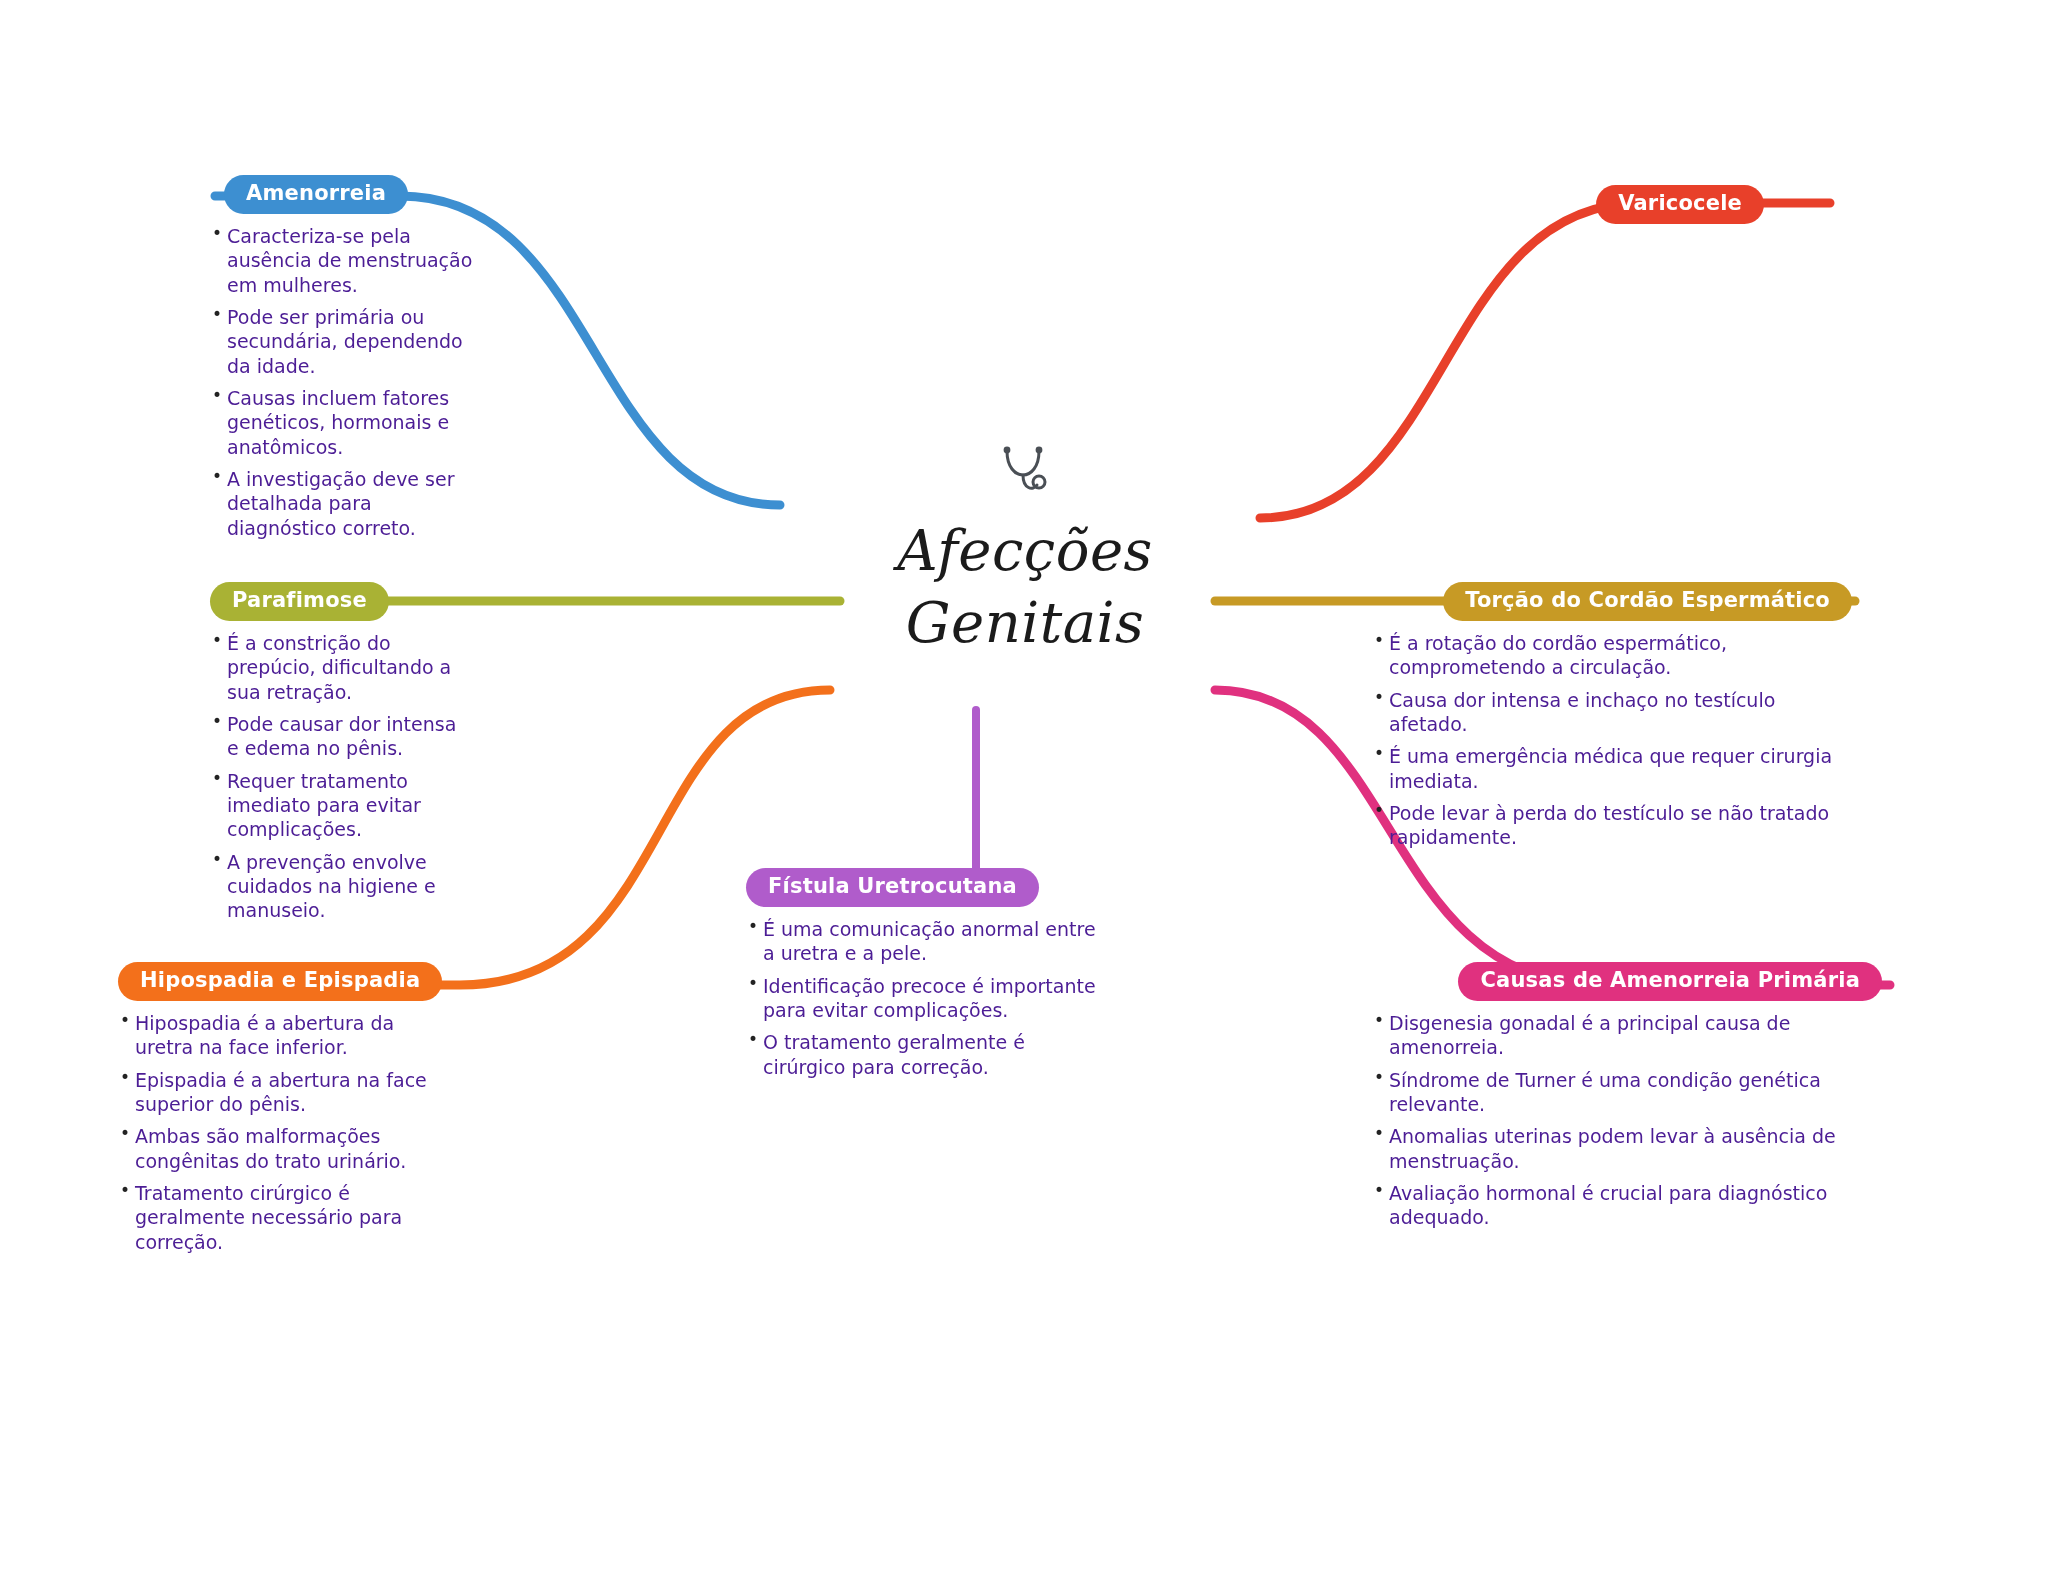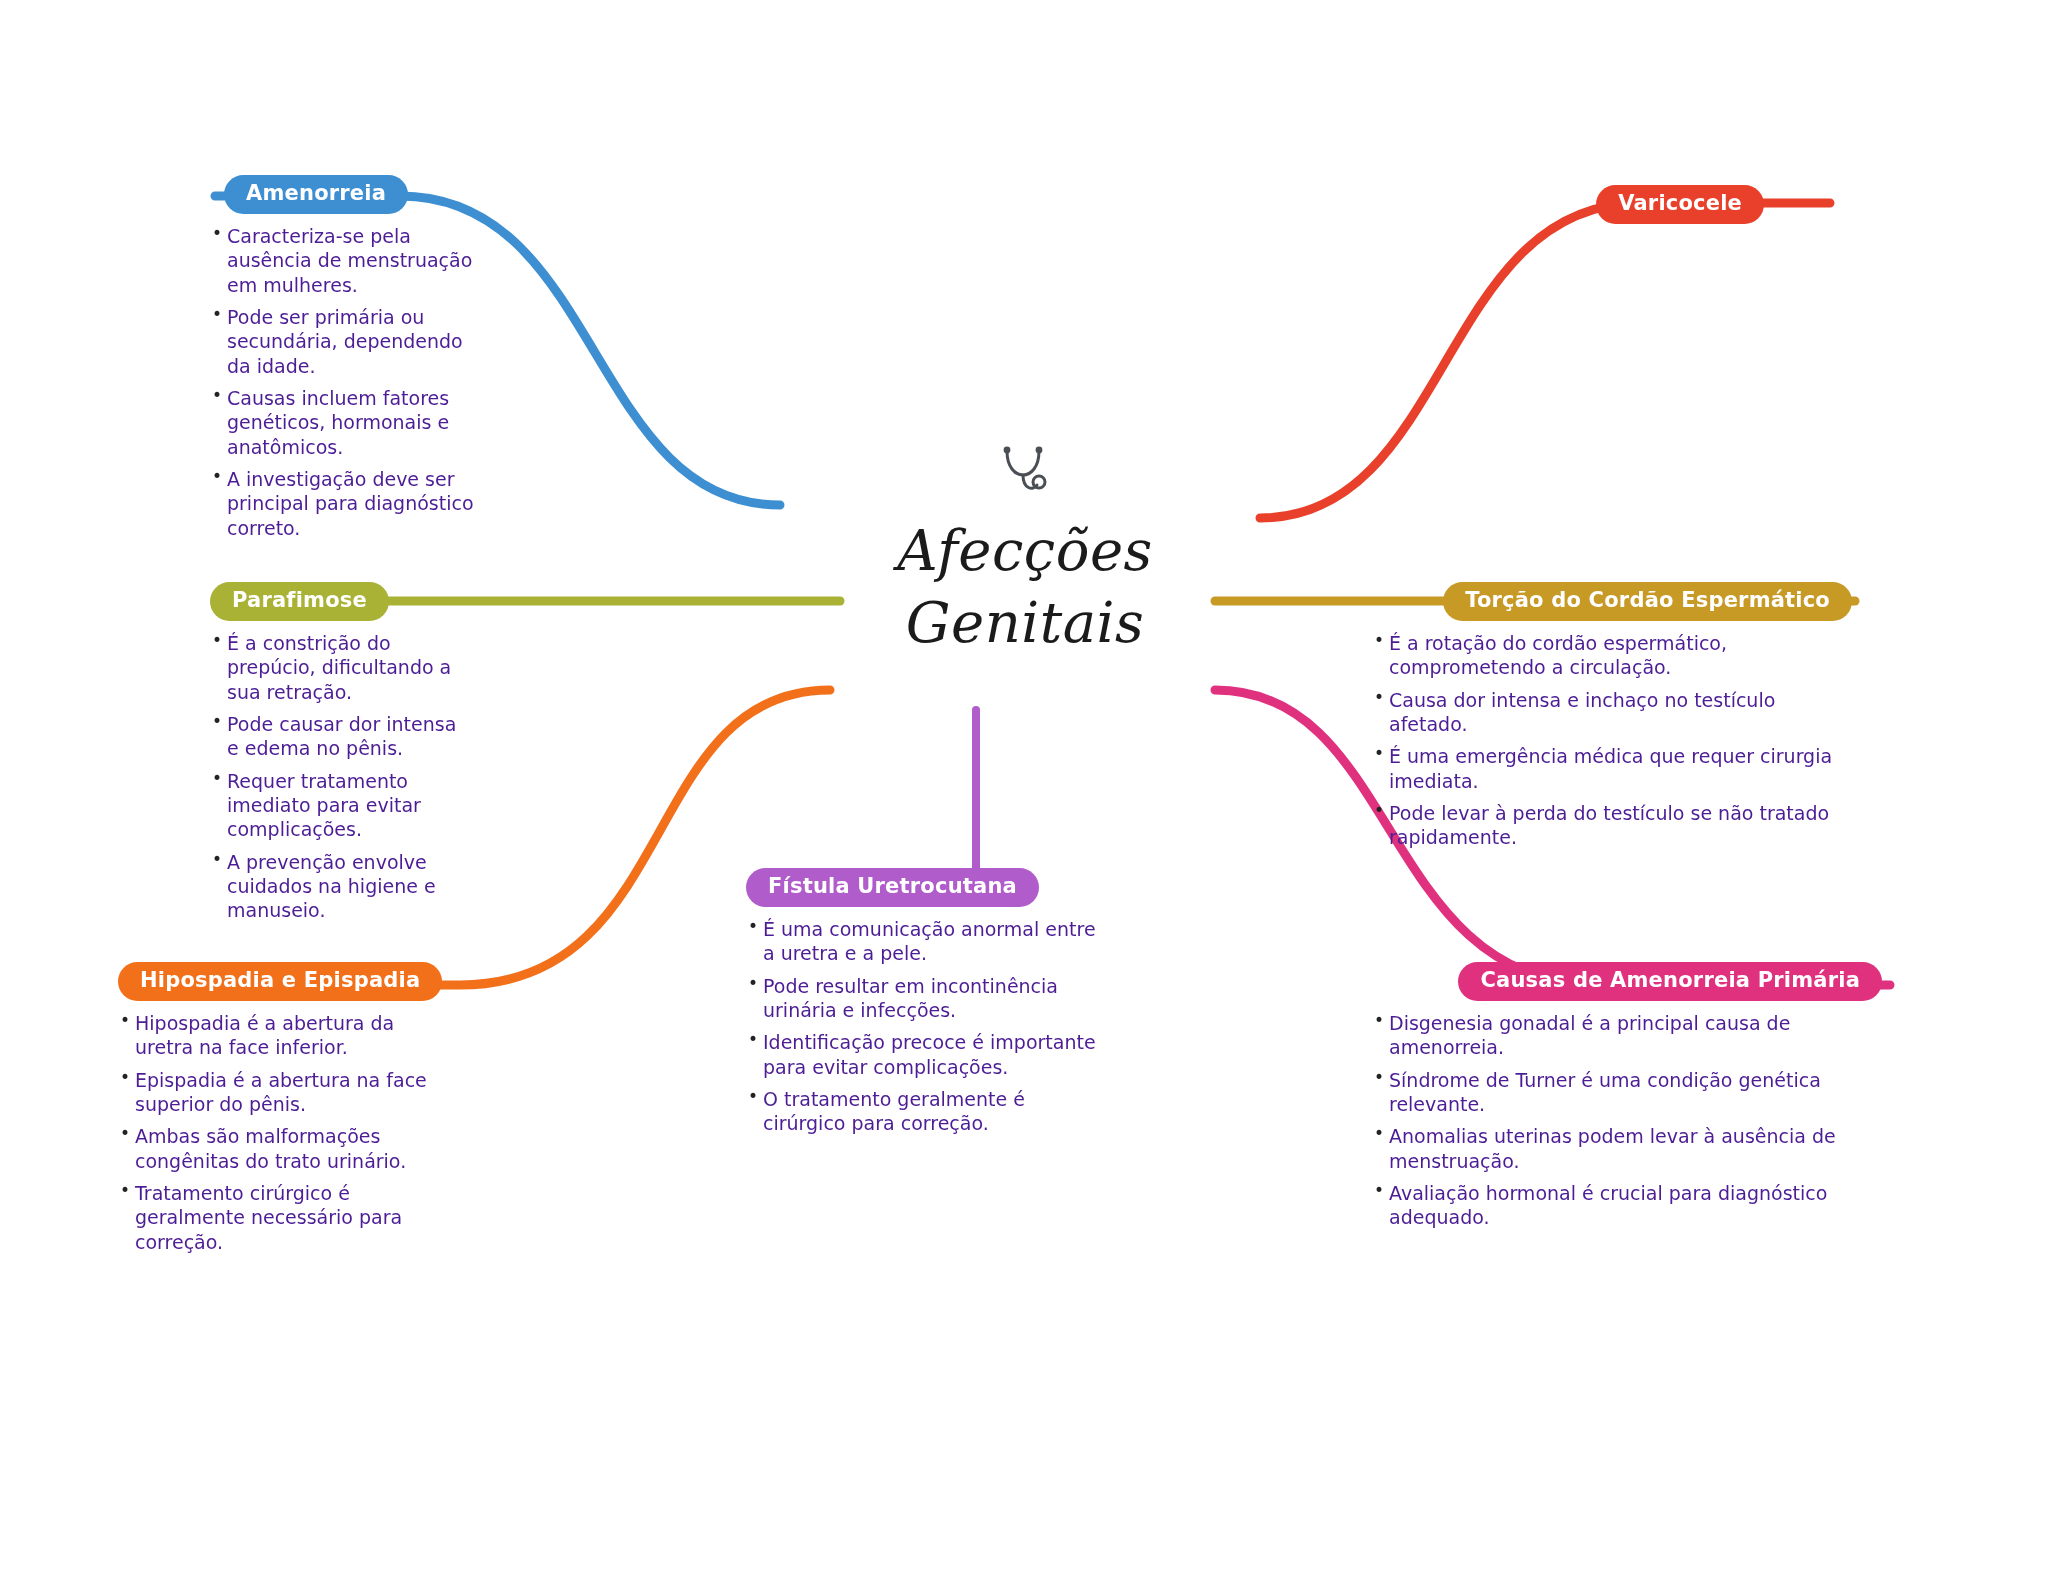--- a/index.html
+++ b/index.html
@@ -156,21 +156,21 @@
   </div>
 
   <div class="branch" id="b-amenorreia">
     <span class="pill-row">
       <span class="pill" style="background:#3d8fd1">Amenorreia</span>
     </span>
     <ul class="points">
       <li>Caracteriza-se pela ausência de menstruação em mulheres.</li>
       <li>Pode ser primária ou secundária, dependendo da idade.</li>
       <li>Causas incluem fatores genéticos, hormonais e anatômicos.</li>
-      <li>A investigação deve ser principal para diagnóstico correto.</li>
+      <li>A investigação deve ser detalhada para diagnóstico correto.</li>
     </ul>
   </div>
 
   <div class="branch" id="b-parafimose">
     <span class="pill-row">
       <span class="pill" style="background:#a9b234">Parafimose</span>
     </span>
     <ul class="points">
       <li>É a constrição do prepúcio, dificultando a sua retração.</li>
       <li>Pode causar dor intensa e edema no pênis.</li>
@@ -190,21 +190,20 @@
       <li>Tratamento cirúrgico é geralmente necessário para correção.</li>
     </ul>
   </div>
 
   <div class="branch" id="b-fistula">
     <span class="pill-row">
       <span class="pill" style="background:#b05ccb">Fístula Uretrocutana</span>
     </span>
     <ul class="points">
       <li>É uma comunicação anormal entre a uretra e a pele.</li>
-      <li>Pode resultar em incontinência urinária e infecções.</li>
       <li>Identificação precoce é importante para evitar complicações.</li>
       <li>O tratamento geralmente é cirúrgico para correção.</li>
     </ul>
   </div>
 
   <div class="branch" id="b-varicocele">
     <span class="pill-row right">
       <span class="pill" style="background:#e8402a">Varicocele</span>
     </span>
   </div>

